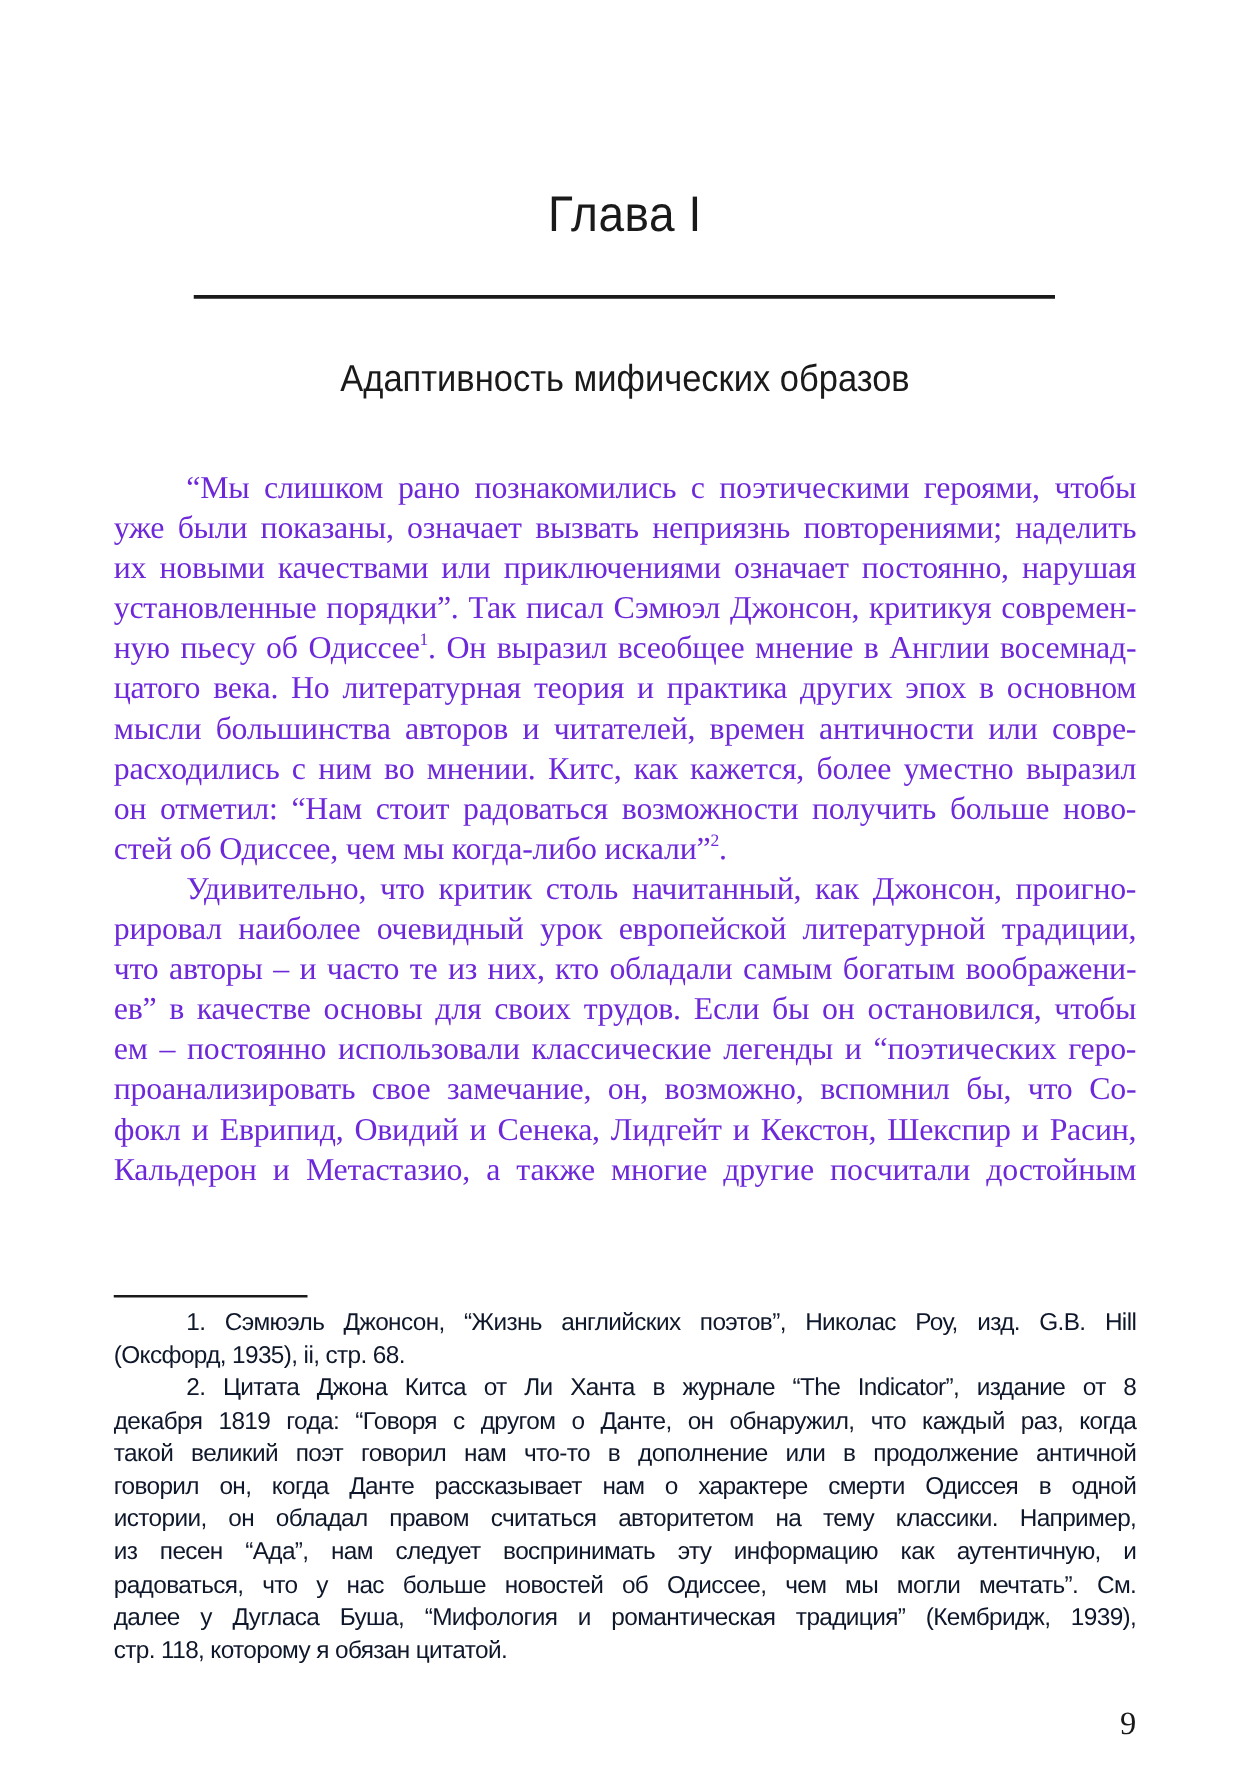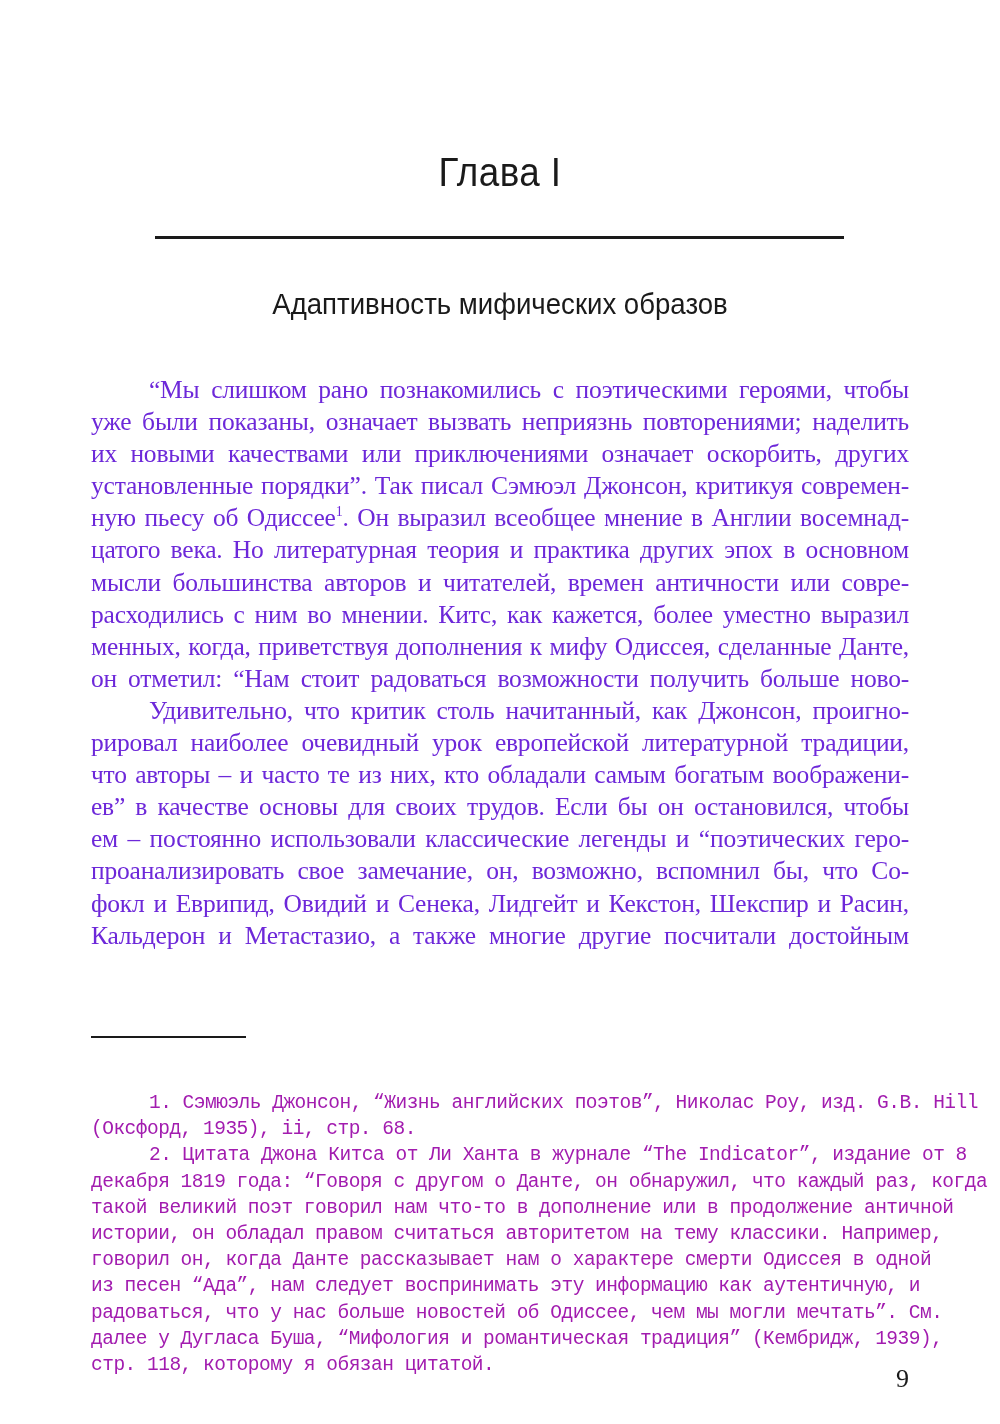--- a/index.html
+++ b/index.html
@@ -82,26 +82,25 @@
       left: 91px;
       width: 155px;
       height: 2px;
       background: #1a1a1a;
     }
     .footnotes {
       position: absolute;
       top: 1045px;
       left: 91px;
       width: 818px;
-      font-family: Liberation Mono, monospace;
+      font-family: Liberation Sans, sans-serif;
       font-size: 19.5px;
       line-height: 26.2px;
-      color: #a21caf;
+      color: #0f172a;
       letter-spacing: -0.5px;
-      margin-top: 45px;
     }
     .fline {
       display: block;
       white-space: nowrap;
       text-align: justify;
       text-align-last: justify;
     }
     .fline.first { padding-left: 58px; }
     .fline.last { text-align-last: left; }
     .page-number {
@@ -119,28 +118,28 @@
 <div class="page">
 
   <div class="chapter-title">Глава I</div>
   <div class="title-rule"></div>
   <div class="section-title">Адаптивность мифических образов</div>
 
   <div class="body-text">
     <div class="paragraph">
       <span class="line first">“Мы слишком рано познакомились с поэтическими героями, чтобы</span>
       <span class="line">уже были показаны, означает вызвать неприязнь повторениями; наделить</span>
-      <span class="line">их новыми качествами или приключениями означает оскорбить, других</span>
+      <span class="line">их новыми качествами или приключениями означает постоянно, нарушая</span>
       <span class="line">установленные порядки”. Так писал Сэмюэл Джонсон, критикуя современ-</span>
       <span class="line"><span>ную пьесу об Одиссее</span><sup>1</sup><span>. Он выразил всеобщее мнение в Англии восемнад-</span></span>
       <span class="line">цатого века. Но литературная теория и практика других эпох в основном</span>
       <span class="line">мысли большинства авторов и читателей, времен античности или совре-</span>
       <span class="line">расходились с ним во мнении. Китс, как кажется, более уместно выразил</span>
-      <span class="line">менных, когда, приветствуя дополнения к мифу Одиссея, сделанные Данте,</span>
       <span class="line">он отметил: “Нам стоит радоваться возможности получить больше ново-</span>
+      <span class="line last"><span>стей об Одиссее, чем мы когда-либо искали”</span><sup>2</sup><span>.</span></span>
     </div>
     <div class="paragraph">
       <span class="line first">Удивительно, что критик столь начитанный, как Джонсон, проигно-</span>
       <span class="line">рировал наиболее очевидный урок европейской литературной традиции,</span>
       <span class="line">что авторы – и часто те из них, кто обладали самым богатым воображени-</span>
       <span class="line">ев” в качестве основы для своих трудов. Если бы он остановился, чтобы</span>
       <span class="line">ем – постоянно использовали классические легенды и “поэтических геро-</span>
       <span class="line">проанализировать свое замечание, он, возможно, вспомнил бы, что Со-</span>
       <span class="line">фокл и Еврипид, Овидий и Сенека, Лидгейт и Кекстон, Шекспир и Расин,</span>
       <span class="line">Кальдерон и Метастазио, а также многие другие посчитали достойным</span>
@@ -151,22 +150,22 @@
 
   <div class="footnotes">
     <div class="footnote">
       <span class="fline first">1. Сэмюэль Джонсон, “Жизнь английских поэтов”, Николас Роу, изд. G.B. Hill</span>
       <span class="fline last">(Оксфорд, 1935), ii, стр. 68.</span>
     </div>
     <div class="footnote">
       <span class="fline first">2. Цитата Джона Китса от Ли Ханта в журнале “The Indicator”, издание от 8</span>
       <span class="fline">декабря 1819 года: “Говоря с другом о Данте, он обнаружил, что каждый раз, когда</span>
       <span class="fline">такой великий поэт говорил нам что-то в дополнение или в продолжение античной</span>
+      <span class="fline">говорил он, когда Данте рассказывает нам о характере смерти Одиссея в одной</span>
       <span class="fline">истории, он обладал правом считаться авторитетом на тему классики. Например,</span>
-      <span class="fline">говорил он, когда Данте рассказывает нам о характере смерти Одиссея в одной</span>
       <span class="fline">из песен “Ада”, нам следует воспринимать эту информацию как аутентичную, и</span>
       <span class="fline">радоваться, что у нас больше новостей об Одиссее, чем мы могли мечтать”. См.</span>
       <span class="fline">далее у Дугласа Буша, “Мифология и романтическая традиция” (Кембридж, 1939),</span>
       <span class="fline last">стр. 118, которому я обязан цитатой.</span>
     </div>
   </div>
 
   <div class="page-number">9</div>
 
 </div>

